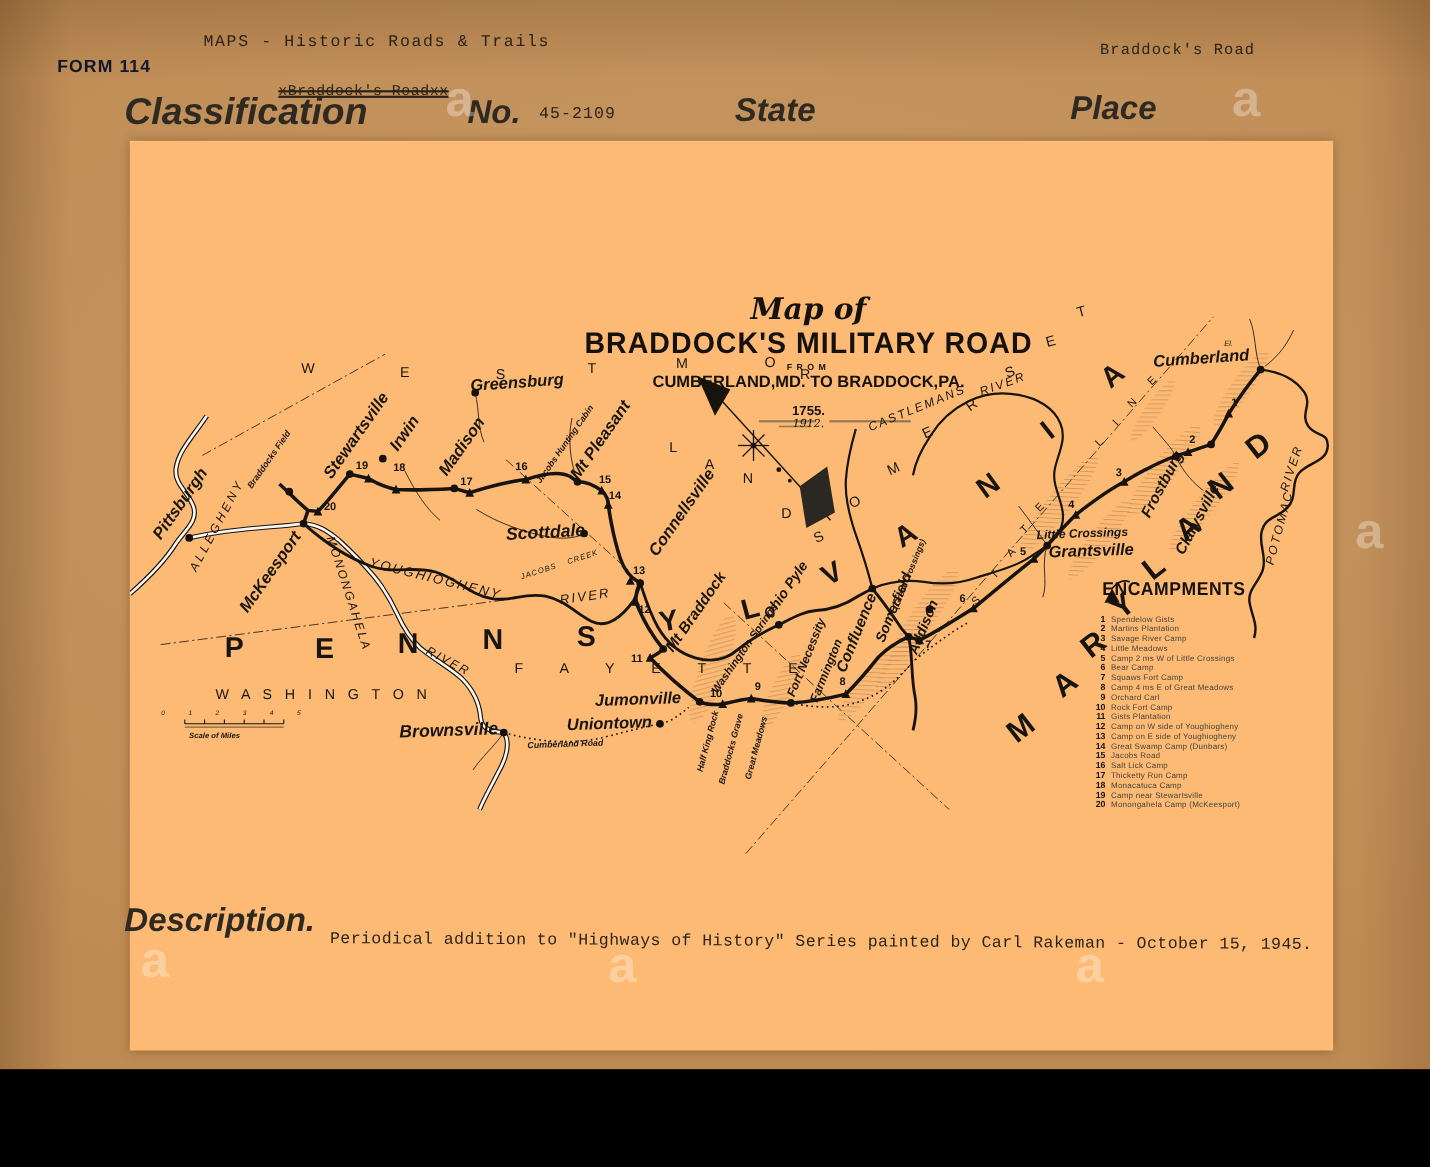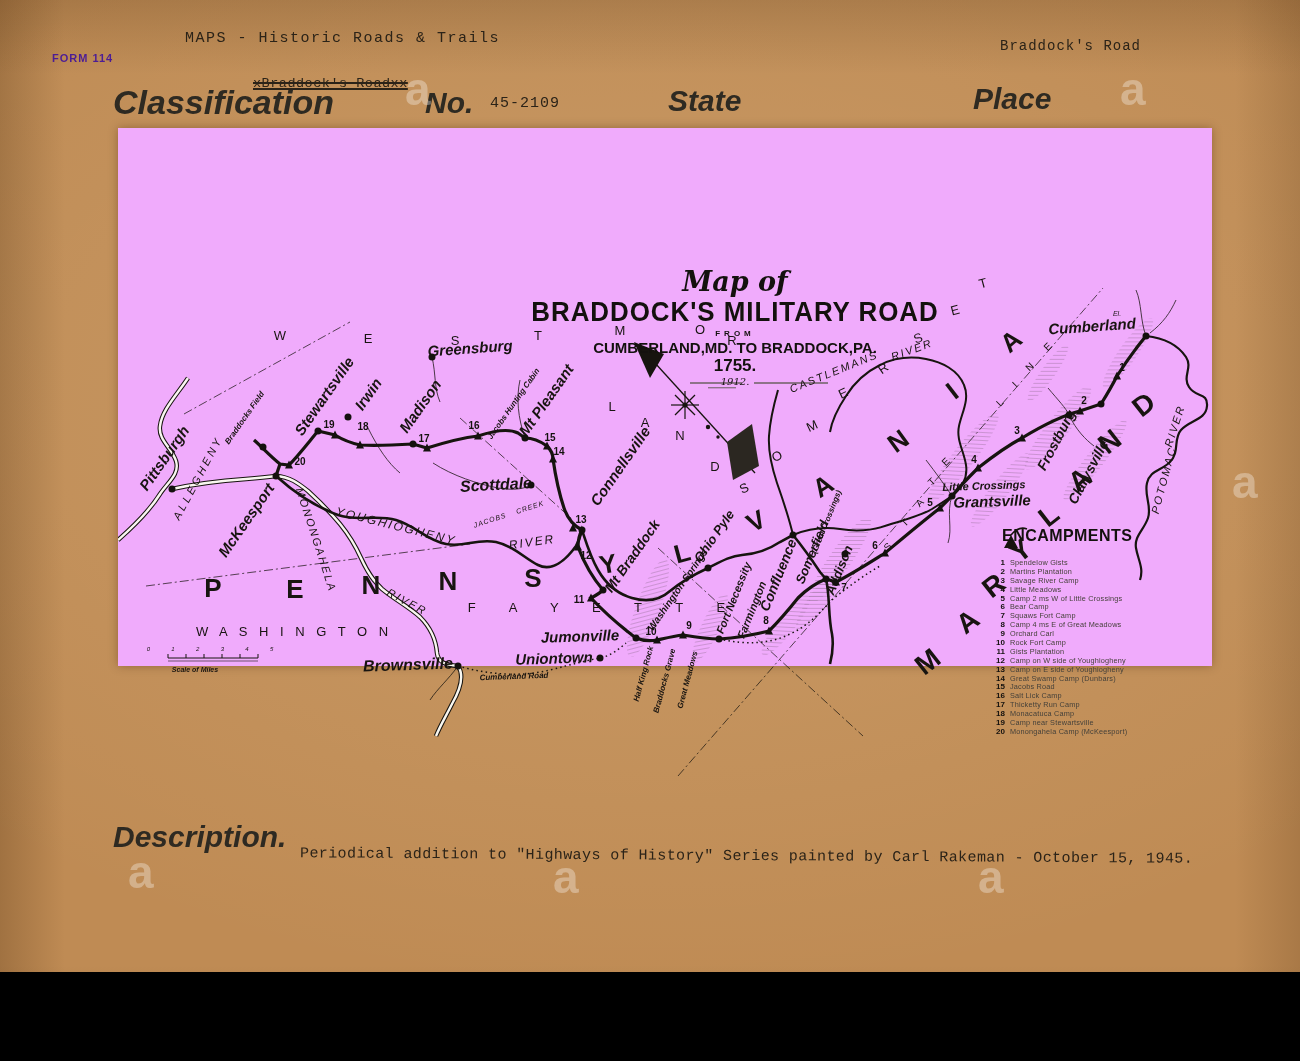--- a/index.html
+++ b/index.html
@@ -7,57 +7,57 @@
        font-family:"Liberation Sans",sans-serif;
        background:
          radial-gradient(120% 90% at 50% 38%, rgba(255,236,200,.16), rgba(255,236,200,0) 62%),
          linear-gradient(90deg, rgba(80,48,16,.28), rgba(80,48,16,0) 5%, rgba(80,48,16,0) 95%, rgba(80,48,16,.20)),
          linear-gradient(0deg, rgba(80,48,16,.30), rgba(80,48,16,0) 9%, rgba(80,48,16,0) 93%, rgba(80,48,16,.22)),
          #bf8b54;}
   .typed{font-family:"Liberation Mono","DejaVu Sans Mono",monospace;color:#2b2318;}
   .printlbl{font-family:"Liberation Sans",sans-serif;font-weight:700;font-style:italic;color:#2e2a22;}
   .abs{position:absolute;white-space:nowrap;}
   
-  #panel{position:absolute;left:118px;top:128px;width:1094px;height:538px;
-         background:#f0abfc;box-shadow:0 0 9px rgba(60,30,5,.35);}
+  #panel{position:absolute;left:118px;top:128px;width:1094px;height:827px;
+         background:#fdba74;box-shadow:0 0 9px rgba(60,30,5,.35);}
   #mapsvg{position:absolute;left:0;top:0;}
   #anno{position:absolute;left:0;top:0;width:1094px;height:682px;}
   .ml{position:absolute;white-space:pre;color:#181410;font-family:"Liberation Sans",sans-serif;line-height:1;}
   .dot{position:absolute;width:7px;height:7px;background:#14110e;border-radius:50%;transform:translate(-50%,-50%);}
   .tri{position:absolute;width:0;height:0;border-left:4.5px solid transparent;border-right:4.5px solid transparent;
        border-bottom:8px solid #14110e;transform:translate(-50%,-55%);}
   .cn{position:absolute;font-weight:700;font-size:10px;color:#14110e;transform:translate(-50%,-50%);
       font-family:"Liberation Sans",sans-serif;}
   
   #maptitle{position:absolute;left:617px;top:138px;transform:translateX(-50%);text-align:center;color:#14110e;}
   #t-script{font-family:"DejaVu Serif",serif;font-weight:700;font-style:italic;font-size:27px;}
   #t-main{font-weight:800;font-size:27px;letter-spacing:1px;transform:scaleX(.96);}
   #t-from{font-size:8px;font-weight:700;letter-spacing:4px;margin-top:1px;}
   #t-route{font-size:15px;font-weight:700;margin-top:1px;}
-  #t-year{font-size:17px;font-weight:700;margin-top:0;}
+  #t-year{font-size:12px;font-weight:700;margin-top:10px;}
   #t-comp{font-family:"DejaVu Serif",serif;font-weight:700;font-style:italic;font-size:16px;margin-top:1px;}
   #t-year2{font-family:"DejaVu Serif",serif;font-style:italic;font-size:10px;}
   
   #legend{position:absolute;left:872px;top:430px;color:#14110e;}
   #legendtitle{position:absolute;left:884px;top:398px;font-weight:700;font-size:17px;letter-spacing:.5px;
                transform:scaleX(.94);transform-origin:left;color:#14110e;}
   .leg-row{display:flex;align-items:baseline;height:8.9px;}
   .leg-n{width:15px;text-align:right;font-weight:700;font-size:8px;font-family:"Liberation Sans",sans-serif;}
   .leg-t{margin-left:5px;font-size:7.3px;color:#45413a;font-family:"Liberation Sans",sans-serif;letter-spacing:.2px;}
   
   #bar{position:absolute;left:0;top:972px;width:1300px;height:89px;background:#000;}
   .wm{position:absolute;color:rgba(255,255,255,.32);font-weight:700;font-size:46px;
       font-family:"Liberation Sans",sans-serif;pointer-events:none;}
 </style>
 </head>
 <body>
 
 <div class="abs typed" style="left:185px;top:30px;font-size:15px;letter-spacing:1.5px;">MAPS - Historic Roads &amp; Trails</div>
 <div class="abs typed" style="left:1000px;top:38px;font-size:14px;letter-spacing:1px;">Braddock's Road</div>
-<div class="abs" style="left:52px;top:52px;font-weight:700;font-size:11px;letter-spacing:1px;color:#4c1d95;">FORM 114</div>
+<div class="abs" style="left:52px;top:52px;font-weight:700;font-size:16px;letter-spacing:1px;color:#0f172a;">FORM 114</div>
 
 <div class="abs typed" style="left:253px;top:76px;font-size:13.5px;letter-spacing:.5px;text-decoration:underline line-through;text-decoration-thickness:2px;">xBraddock's Roadxx</div>
 <div class="abs printlbl" style="left:113px;top:83px;font-size:34px;">Classification</div>
 <div class="abs printlbl" style="left:425px;top:86px;font-size:30px;">No.</div>
 <div class="abs typed" style="left:490px;top:95px;font-size:15px;letter-spacing:1px;">45-2109</div>
 <div class="abs printlbl" style="left:668px;top:84px;font-size:30px;">State</div>
 <div class="abs printlbl" style="left:973px;top:82px;font-size:30px;">Place</div>
 
 <div id="panel">
   <svg id="mapsvg" width="1094" height="682" viewBox="0 0 1094 682">

